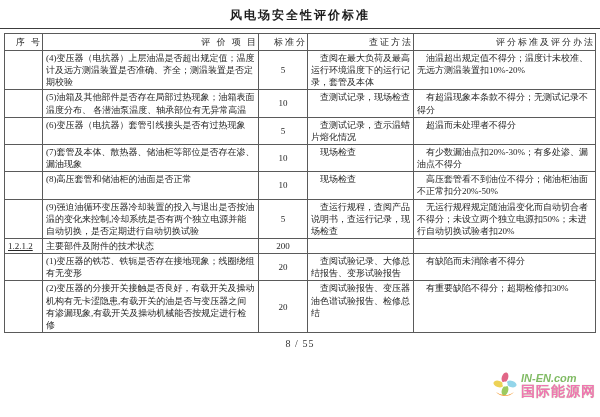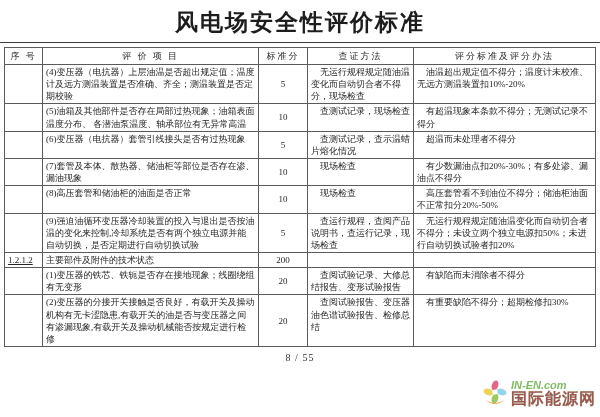--- a/index.html
+++ b/index.html
@@ -9,21 +9,21 @@
     font-family:"Liberation Serif","DejaVu Serif",serif;
     color:#2a2a2a;
     overflow:hidden;
     position:relative;
   }
   .page{width:600px;height:417px;position:relative;}
   .doc-title{
     margin:0;
     padding-top:7px;
     text-align:center;
-    font-size:23px;
+    font-size:12px;
     font-weight:bold;
     letter-spacing:2px;
     color:#1d1d1d;
   }
   .title-rule{
     border-top:1.5px solid #3c3c3c;
     margin:4px 0 4px 0;
     width:600px;
   }
   table.eval{
@@ -35,56 +35,56 @@
   table.eval th, table.eval td{
     border:1px solid #5a5a5a;
     font-size:9px;
     line-height:1.35;
     padding:1px 3px;
     word-break:break-all;
     color:#262626;
   }
   table.eval th{
     font-weight:normal;
-    text-align:center;
+    text-align:right;
     letter-spacing:2px;
     height:14px;
     padding:1px 0;
   }
   td.c0{vertical-align:top;text-align:left;padding-left:2px;letter-spacing:0;text-decoration:underline;}
   td.c1{vertical-align:top;text-align:left;}
   td.c2{vertical-align:middle;text-align:center;}
   td.c3{vertical-align:top;text-align:left;text-indent:1em;}
   td.c4{vertical-align:top;text-align:left;text-indent:1em;margin-top:28px;}
   .page-footer{
     text-align:center;
     font-size:10px;
     margin-top:5px;
     color:#333;
     letter-spacing:1px;
   }
   .watermark{
     position:absolute;
-    right:4px;bottom:8px;
+    right:4px;bottom:16px;
     display:flex;
     align-items:center;
     opacity:0.75;
     pointer-events:none;
   }
   .wm-logo{margin-right:3px;}
   .wm-text{display:flex;flex-direction:column;line-height:1.05;}
   .wm-site{
     font-family:"Liberation Sans","DejaVu Sans",sans-serif;
     font-size:11px;font-weight:bold;font-style:italic;
     color:#57a531;
   }
   .wm-name{
     font-family:"Liberation Sans","DejaVu Sans",sans-serif;
-    font-size:16px;font-weight:bold;
-    color:#7f1d1d;
+    font-size:14px;font-weight:bold;
+    color:#ec4899;
     letter-spacing:1px;
     text-shadow:0 0 1px #9fd37f;
   }
 </style>
 </head>
 <body>
 
 <div class="page">
 
   <h1 class="doc-title">风电场安全性评价标准</h1>
@@ -105,21 +105,21 @@
         <th>标准分</th>
         <th>查证方法</th>
         <th>评分标准及评分办法</th>
       </tr>
     </thead>
     <tbody>
         <tr>
           <td class="c0"></td>
           <td class="c1">(4)变压器（电抗器）上层油温是否超出规定值；温度计及远方测温装置是否准确、齐全；测温装置是否定期校验</td>
           <td class="c2">5</td>
-          <td class="c3">无运行规程规定随油温变化而自动切合者不得分，现场检查</td>
+          <td class="c3">查阅在最大负荷及最高运行环境温度下的运行记录，套管及本体</td>
           <td class="c4">油温超出规定值不得分；温度计未校准、无远方测温装置扣10%-20%</td>
         </tr>
         <tr>
           <td class="c0"></td>
           <td class="c1">(5)油箱及其他部件是否存在局部过热现象；油箱表面温度分布、 各潜油泵温度、轴承部位有无异常高温</td>
           <td class="c2">10</td>
           <td class="c3">查测试记录，现场检查</td>
           <td class="c4">有超温现象本条款不得分；无测试记录不得分</td>
         </tr>
         <tr>

